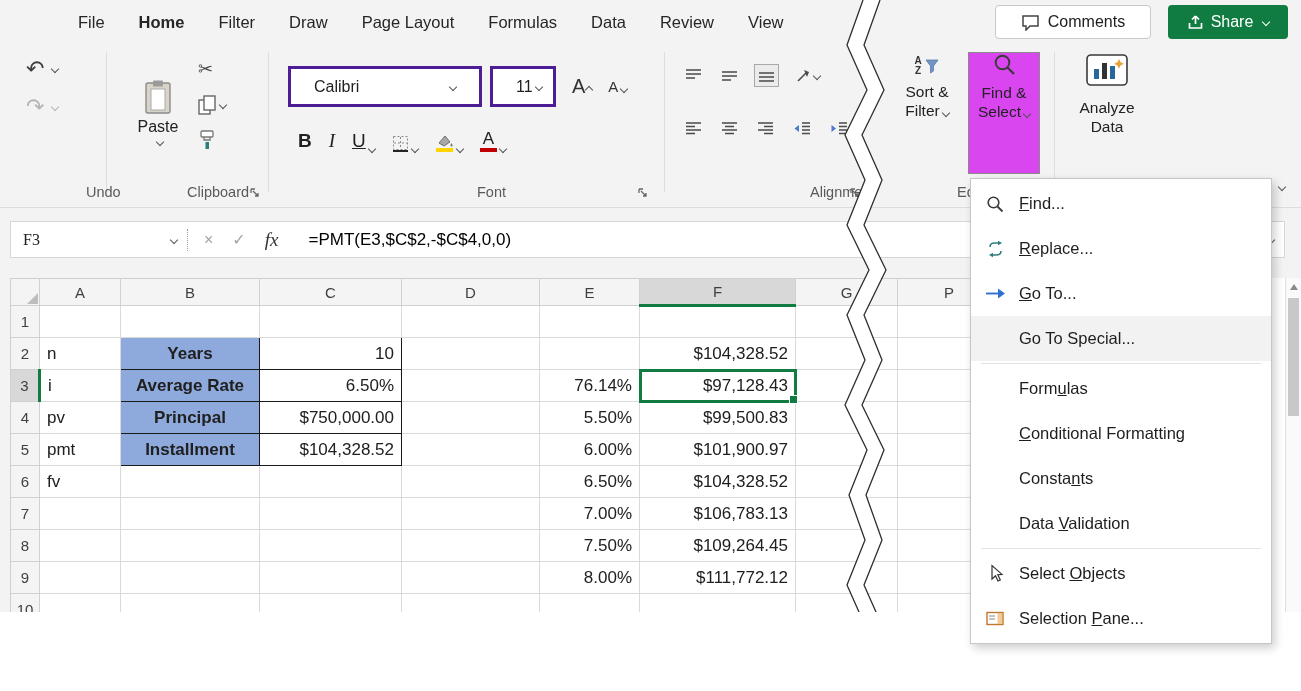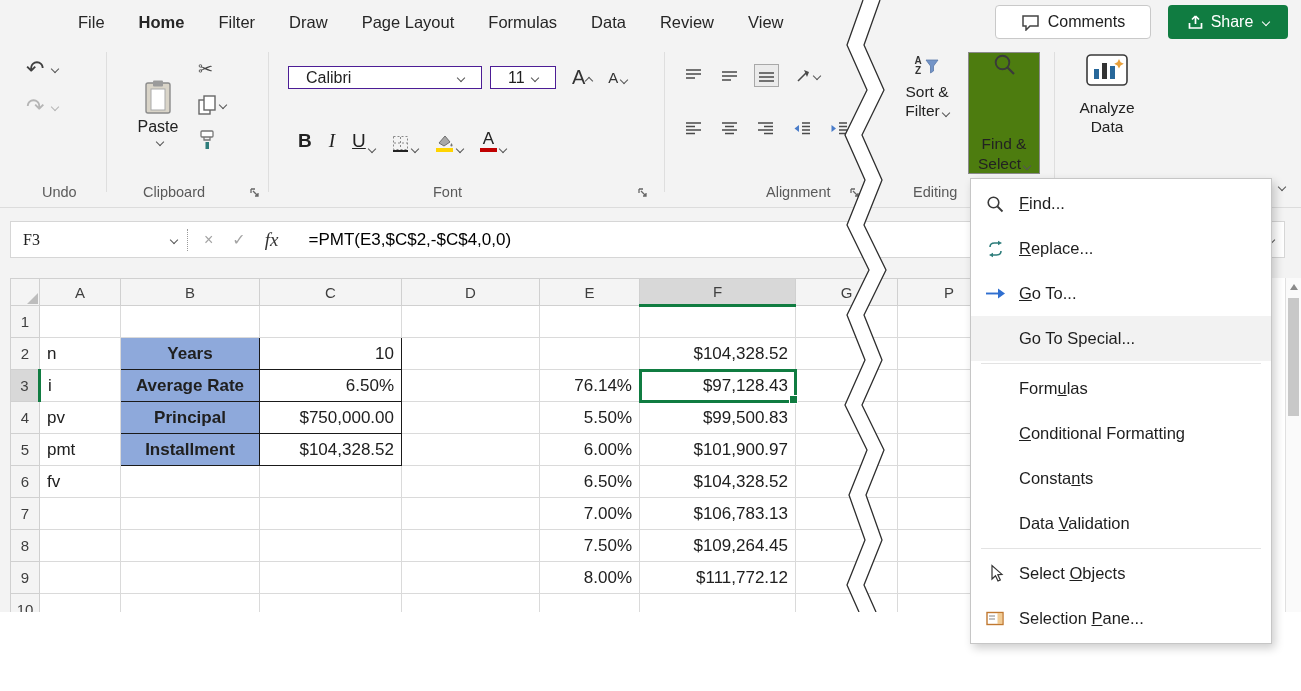--- a/index.html
+++ b/index.html
@@ -18,53 +18,53 @@
   .tab.active { font-weight:bold; }
   .comments-btn { position:absolute; left:995px; top:5px; width:156px; height:34px; background:#fff; border:1px solid #C9C9C9; border-radius:4px; display:flex; align-items:center; justify-content:center; gap:8px; font-size:16px; }
   .share-btn { position:absolute; left:1168px; top:5px; width:120px; height:34px; background:#107C41; border-radius:4px; color:#fff; display:flex; align-items:center; justify-content:center; gap:7px; font-size:16px; }
 
   .chev { display:inline-block; width:6px; height:6px; border-right:1.6px solid #555; border-bottom:1.6px solid #555; transform:rotate(45deg); margin-left:3px; flex:0 0 auto; }
   .chev.white { border-color:#fff; }
   .chev.dim { border-color:#B5B5B5; }
 
   
   .vsep { position:absolute; top:52px; height:140px; width:1px; background:#DEDEDE; }
-  .glabel { position:absolute; top:184px; font-size:14.5px; color:#5A5A5A; }
+  .glabel { position:absolute; top:184px; font-size:14.5px; color:#5A5A5A;margin-left:44px; }
   .launcher { position:absolute; top:186px; }
 
   .undo-grp { position:absolute; left:26px; top:56px; display:flex; flex-direction:column; gap:12px; }
   .ubtn { display:flex; align-items:center; gap:5px; font-size:22px; color:#3F3F3F; }
   .ubtn.dim { color:#B5B5B5; }
 
   .paste-btn { position:absolute; left:128px; top:52px; width:60px; height:120px; display:flex; flex-direction:column; align-items:center; justify-content:center; gap:3px; font-size:16px; color:#222; }
   .clip-col { position:absolute; left:198px; top:58px; display:flex; flex-direction:column; gap:15px; align-items:flex-start; }
   .clip-col .row { display:flex; align-items:center; font-size:18px; color:#444; }
 
   .font-row1 { position:absolute; left:288px; top:66px; display:flex; gap:8px; align-items:center; }
-  .combo { background:#fff; border:1px solid #4c1d95; height:23px; display:flex; align-items:center; justify-content:space-between; padding:0 17px; font-size:16px; color:#1f1f1f; }
+  .combo { background:#fff; border:3px solid #4c1d95; height:41px; display:flex; align-items:center; justify-content:space-between; padding:0 23px; font-size:16px; color:#1f1f1f; }
   .combo.fname { width:194px; }
   .combo.fsize { width:66px; }
   .fa-grow { font-size:20px; color:#333; margin-left:8px; }
   .fa-shrink { font-size:15px; color:#333; margin-left:8px; }
   .chev.up { transform:rotate(-135deg); margin-left:1px; }
   .font-row2 { position:absolute; left:298px; top:118px; display:flex; gap:17px; align-items:flex-end; height:34px; }
   .fbtn2 { font-size:19px; color:#222; display:flex; align-items:flex-end; }
   .glyph-b { font-weight:bold; }
   .glyph-i { font-style:italic; font-family:"Liberation Serif", serif; }
   .glyph-u { text-decoration:underline; }
   .coloricon { display:flex; flex-direction:column; align-items:center; gap:1px; line-height:1; }
   .coloricon .letter { font-size:17px; color:#222; }
   .cbar { width:17px; height:4px; }
 
   .arow { position:absolute; display:flex; gap:13px; align-items:center; }
   .abtn { display:flex; align-items:center; padding:3px; }
   .abtn.selbox { border:1px solid #A8A8A8; background:#EBEBEB; }
 
   .sortfilter { position:absolute; left:894px; top:56px; width:66px; display:flex; flex-direction:column; align-items:center; gap:6px; font-size:15.5px; color:#222; text-align:center; line-height:1.25; }
-  .findselect { position:absolute; left:968px; top:52px; width:72px; height:122px; border:1px solid #8A8A8A; background:#4d7c0f; display:flex; flex-direction:column; align-items:center; justify-content:space-between; gap:7px; font-size:15.5px; color:#222; text-align:center; line-height:1.25; }
+  .findselect { position:absolute; left:968px; top:52px; width:72px; height:122px; border:1px solid #8A8A8A; background:#d946ef; display:flex; flex-direction:column; align-items:center; justify-content:flex-start; gap:7px; font-size:15.5px; color:#222; text-align:center; line-height:1.25; }
   .twoline { width:56px; }
   .analyze { position:absolute; left:1062px; top:54px; width:90px; display:flex; flex-direction:column; align-items:center; gap:8px; font-size:15.5px; color:#222; text-align:center; line-height:1.25; }
   .ribbon-collapse { position:absolute; left:1276px; top:184px; }
 
   
   .fbar { position:absolute; left:10px; top:221px; width:1275px; height:37px; background:#fff; border:1px solid #D6D6D6; display:flex; align-items:center; }
   .namebox { width:176px; height:100%; display:flex; align-items:center; justify-content:space-between; padding:0 10px 0 12px; font-size:16px;font-family:Liberation Serif, serif; }
   .vsplit { width:1px; height:22px; border-left:1px dotted #9A9A9A; }
   .fbtns { display:flex; align-items:center; gap:19px; padding:0 16px; }
   .fglyph { font-size:16px; color:#A3A3A3; }

